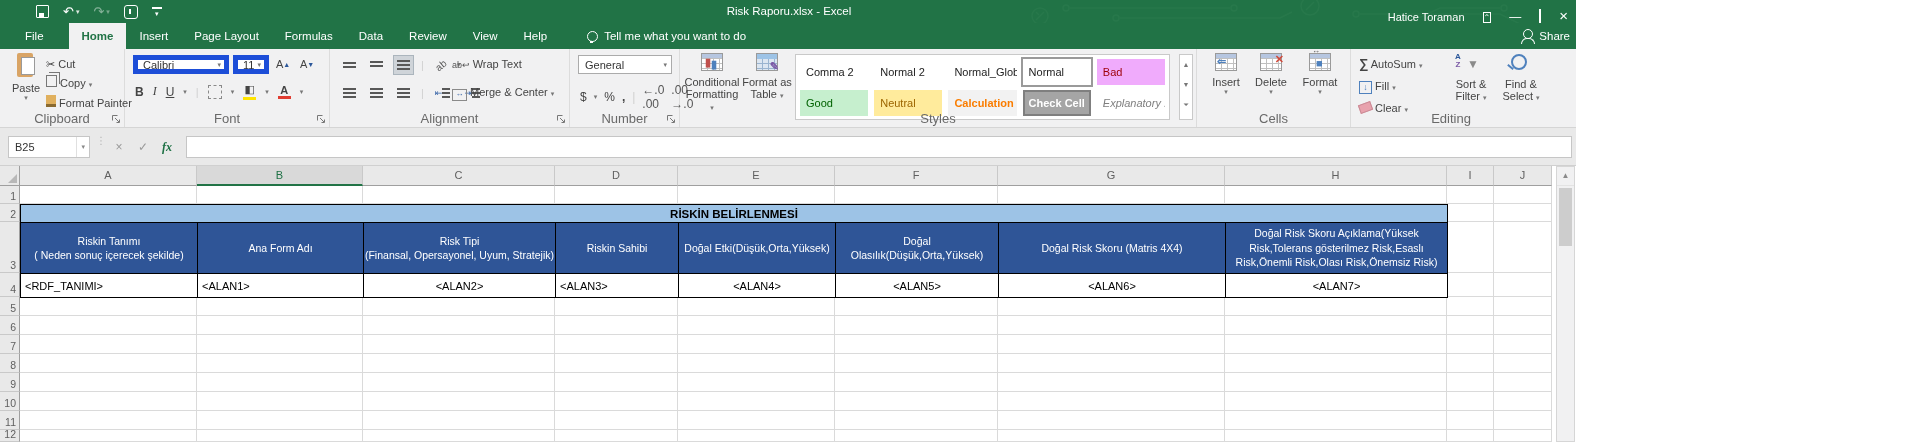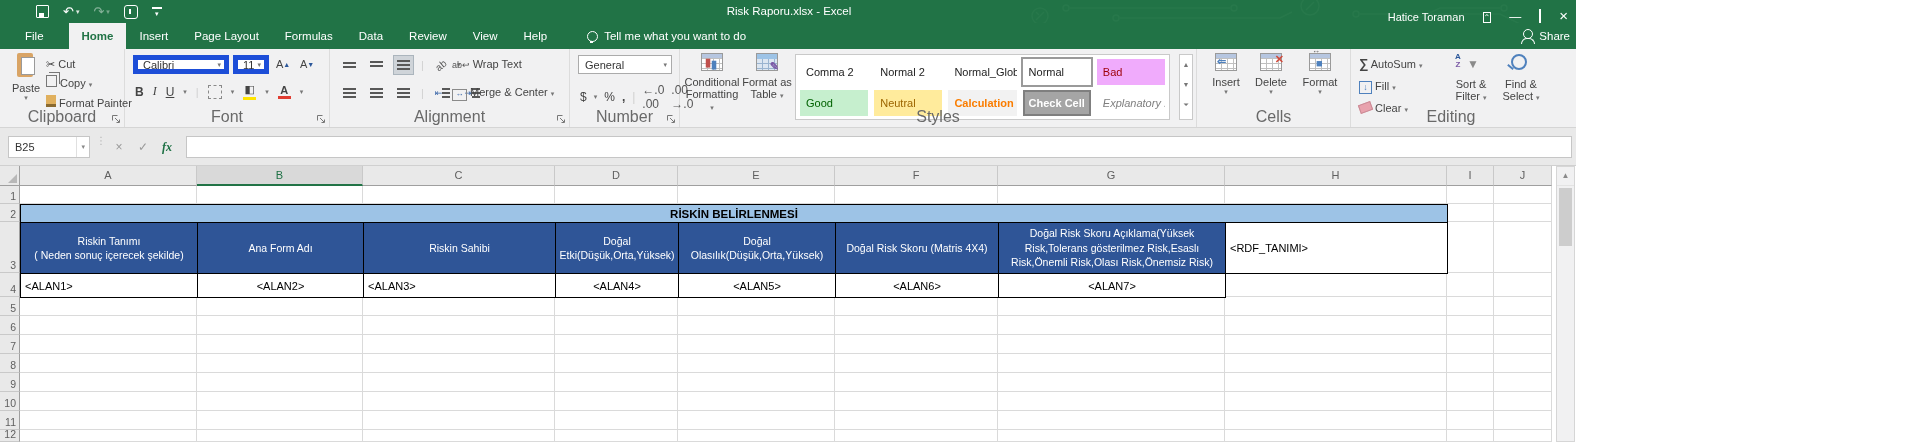--- a/index.html
+++ b/index.html
@@ -35,21 +35,21 @@
   .tab.tellme{margin-left:14px;display:flex;align-items:center;gap:6px;}
   .bulb{width:9px;height:9px;border:1.5px solid #fff;border-radius:50%;position:relative;display:inline-block;}
   .bulb:after{content:"";position:absolute;left:2px;top:9px;width:3px;height:2px;background:#fff;}
   #share{position:absolute;right:6px;top:0;height:26px;display:flex;align-items:center;gap:6px;color:#fff;font-size:11.5px;}
   .person-ic{width:8px;height:8px;border:1.5px solid #fff;border-radius:50%;position:relative;display:inline-block;top:-2px;}
   .person-ic:after{content:"";position:absolute;left:-3px;top:8px;width:12px;height:5px;border:1.5px solid #fff;border-bottom:none;border-radius:6px 6px 0 0;}
 
   
   #ribbon{position:absolute;left:0;top:49px;width:1576px;height:79px;background:#f1f1f2;border-bottom:1px solid #d5d5d5;box-sizing:border-box;font-size:11px;color:#444;}
   .grp{position:absolute;top:0;height:78px;border-right:1px solid #dcdcdc;box-sizing:border-box;}
-  .grp-label{position:absolute;bottom:1px;left:0;width:100%;text-align:center;font-size:16px;color:#696969;}
+  .grp-label{position:absolute;bottom:1px;left:0;width:100%;text-align:center;font-size:13px;color:#696969;}
   .launcher{position:absolute;right:3px;bottom:3px;width:10px;height:10px;}
   .launcher svg{display:block;}
   .rbtn-big{position:absolute;top:4px;text-align:center;color:#444;font-size:11px;}
   .rbtn-big .cap{margin-top:3px;line-height:12px;}
   .caret-s{font-size:7px;color:#777;}
   .icon-lines{display:inline-block;width:13px;height:10px;background:repeating-linear-gradient(to bottom,#585858 0 2px,transparent 2px 4px);}
   .sel-box{background:#cfd4d9;outline:1px solid #abb5bd;}
   .mini{display:inline-flex;align-items:center;justify-content:center;height:18px;padding:0 3px;}
   .ff-select,.fs-select{position:absolute;background:#fff;border:5px solid #1d4ed8;height:19px;box-sizing:border-box;font-size:11px;color:#333;display:flex;align-items:center;padding-left:5px;}
   .ff-select .dd,.fs-select .dd{margin-left:auto;font-size:7px;color:#777;padding-right:3px;}
@@ -544,20 +544,24 @@
       <div id="rtable" style="grid-template-columns: 177px 166px 192px 123px 157px 163px 227px 222px; grid-template-rows: 18px 51px 24px;">
           <div class="tcell t-title" style="background: rgb(157, 195, 230);">RİSKİN BELİRLENMESİ</div>
           <div class="tcell t-head" style="background: rgb(47, 85, 151); color: rgb(255, 255, 255);">
             <span>Riskin Tanımı</span>
             <span>( Neden sonuç içerecek şekilde)</span>
           </div>
           <div class="tcell t-head" style="background: rgb(47, 85, 151); color: rgb(255, 255, 255);">
             <span>Ana Form Adı</span>
           </div>
           <div class="tcell t-head" style="background: rgb(47, 85, 151); color: rgb(255, 255, 255);">
+            <span>Risk Tipi</span>
+            <span>(Finansal, Opersayonel, Uyum, Stratejik)</span>
+          </div>
+          <div class="tcell t-head" style="background: rgb(47, 85, 151); color: rgb(255, 255, 255);">
             <span>Riskin Sahibi</span>
           </div>
           <div class="tcell t-head" style="background: rgb(47, 85, 151); color: rgb(255, 255, 255);">
             <span>Doğal Etki(Düşük,Orta,Yüksek)</span>
           </div>
           <div class="tcell t-head" style="background: rgb(47, 85, 151); color: rgb(255, 255, 255);">
             <span>Doğal Olasılık(Düşük,Orta,Yüksek)</span>
           </div>
           <div class="tcell t-head" style="background: rgb(47, 85, 151); color: rgb(255, 255, 255);">
             <span>Doğal Risk Skoru (Matris 4X4)</span>

